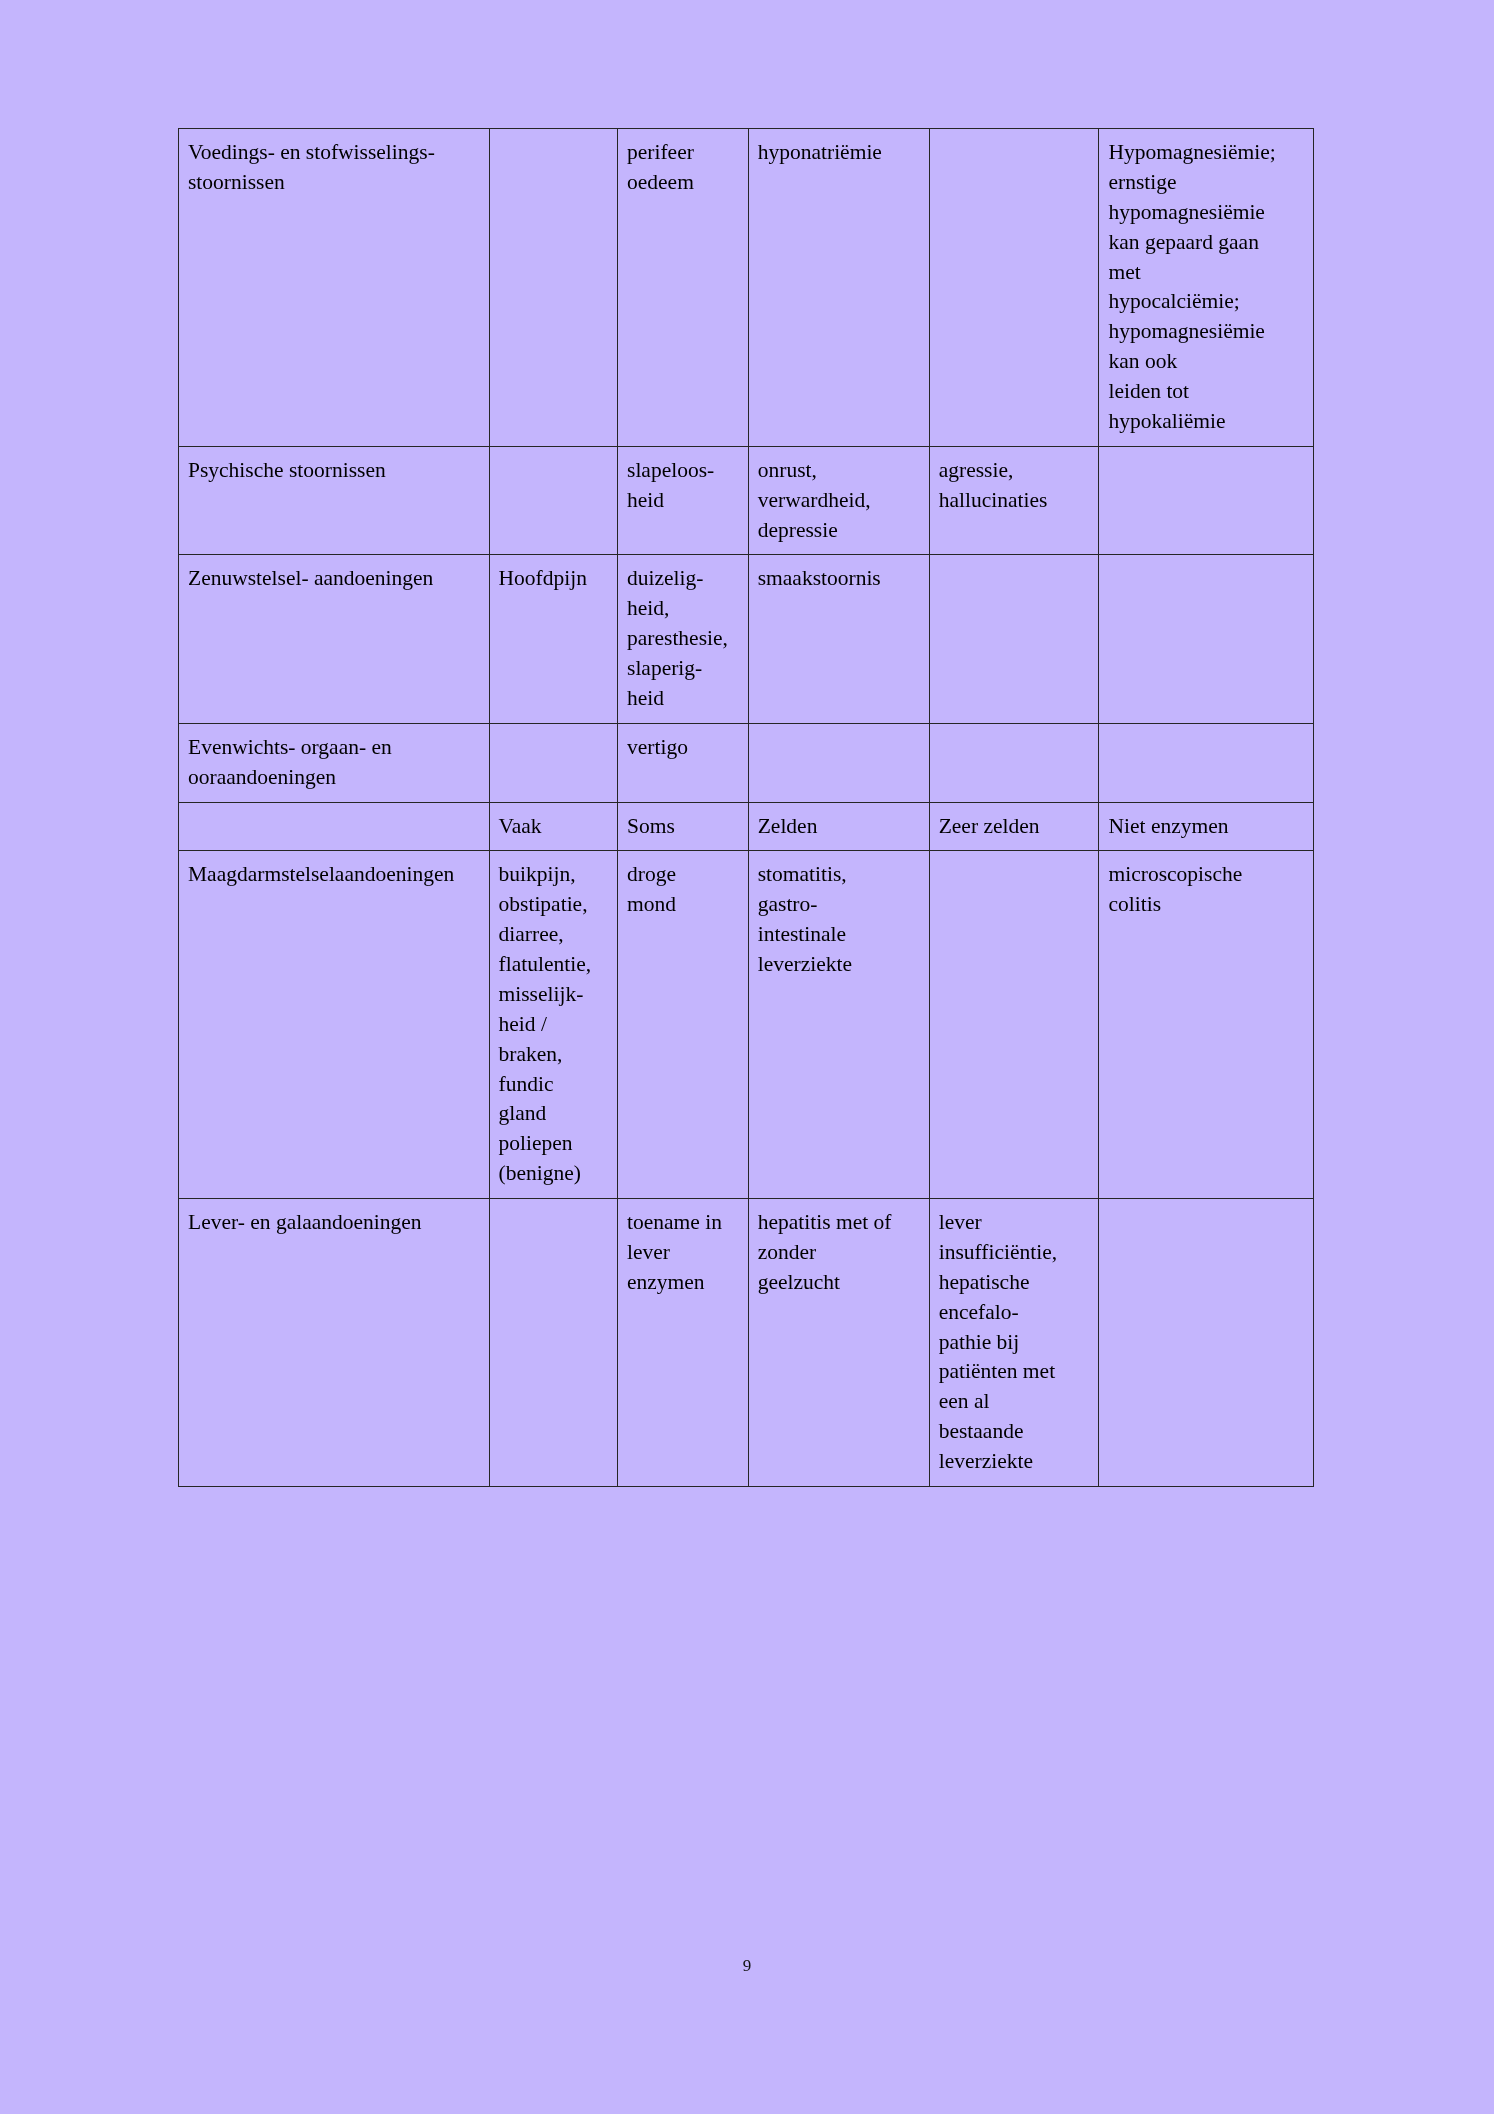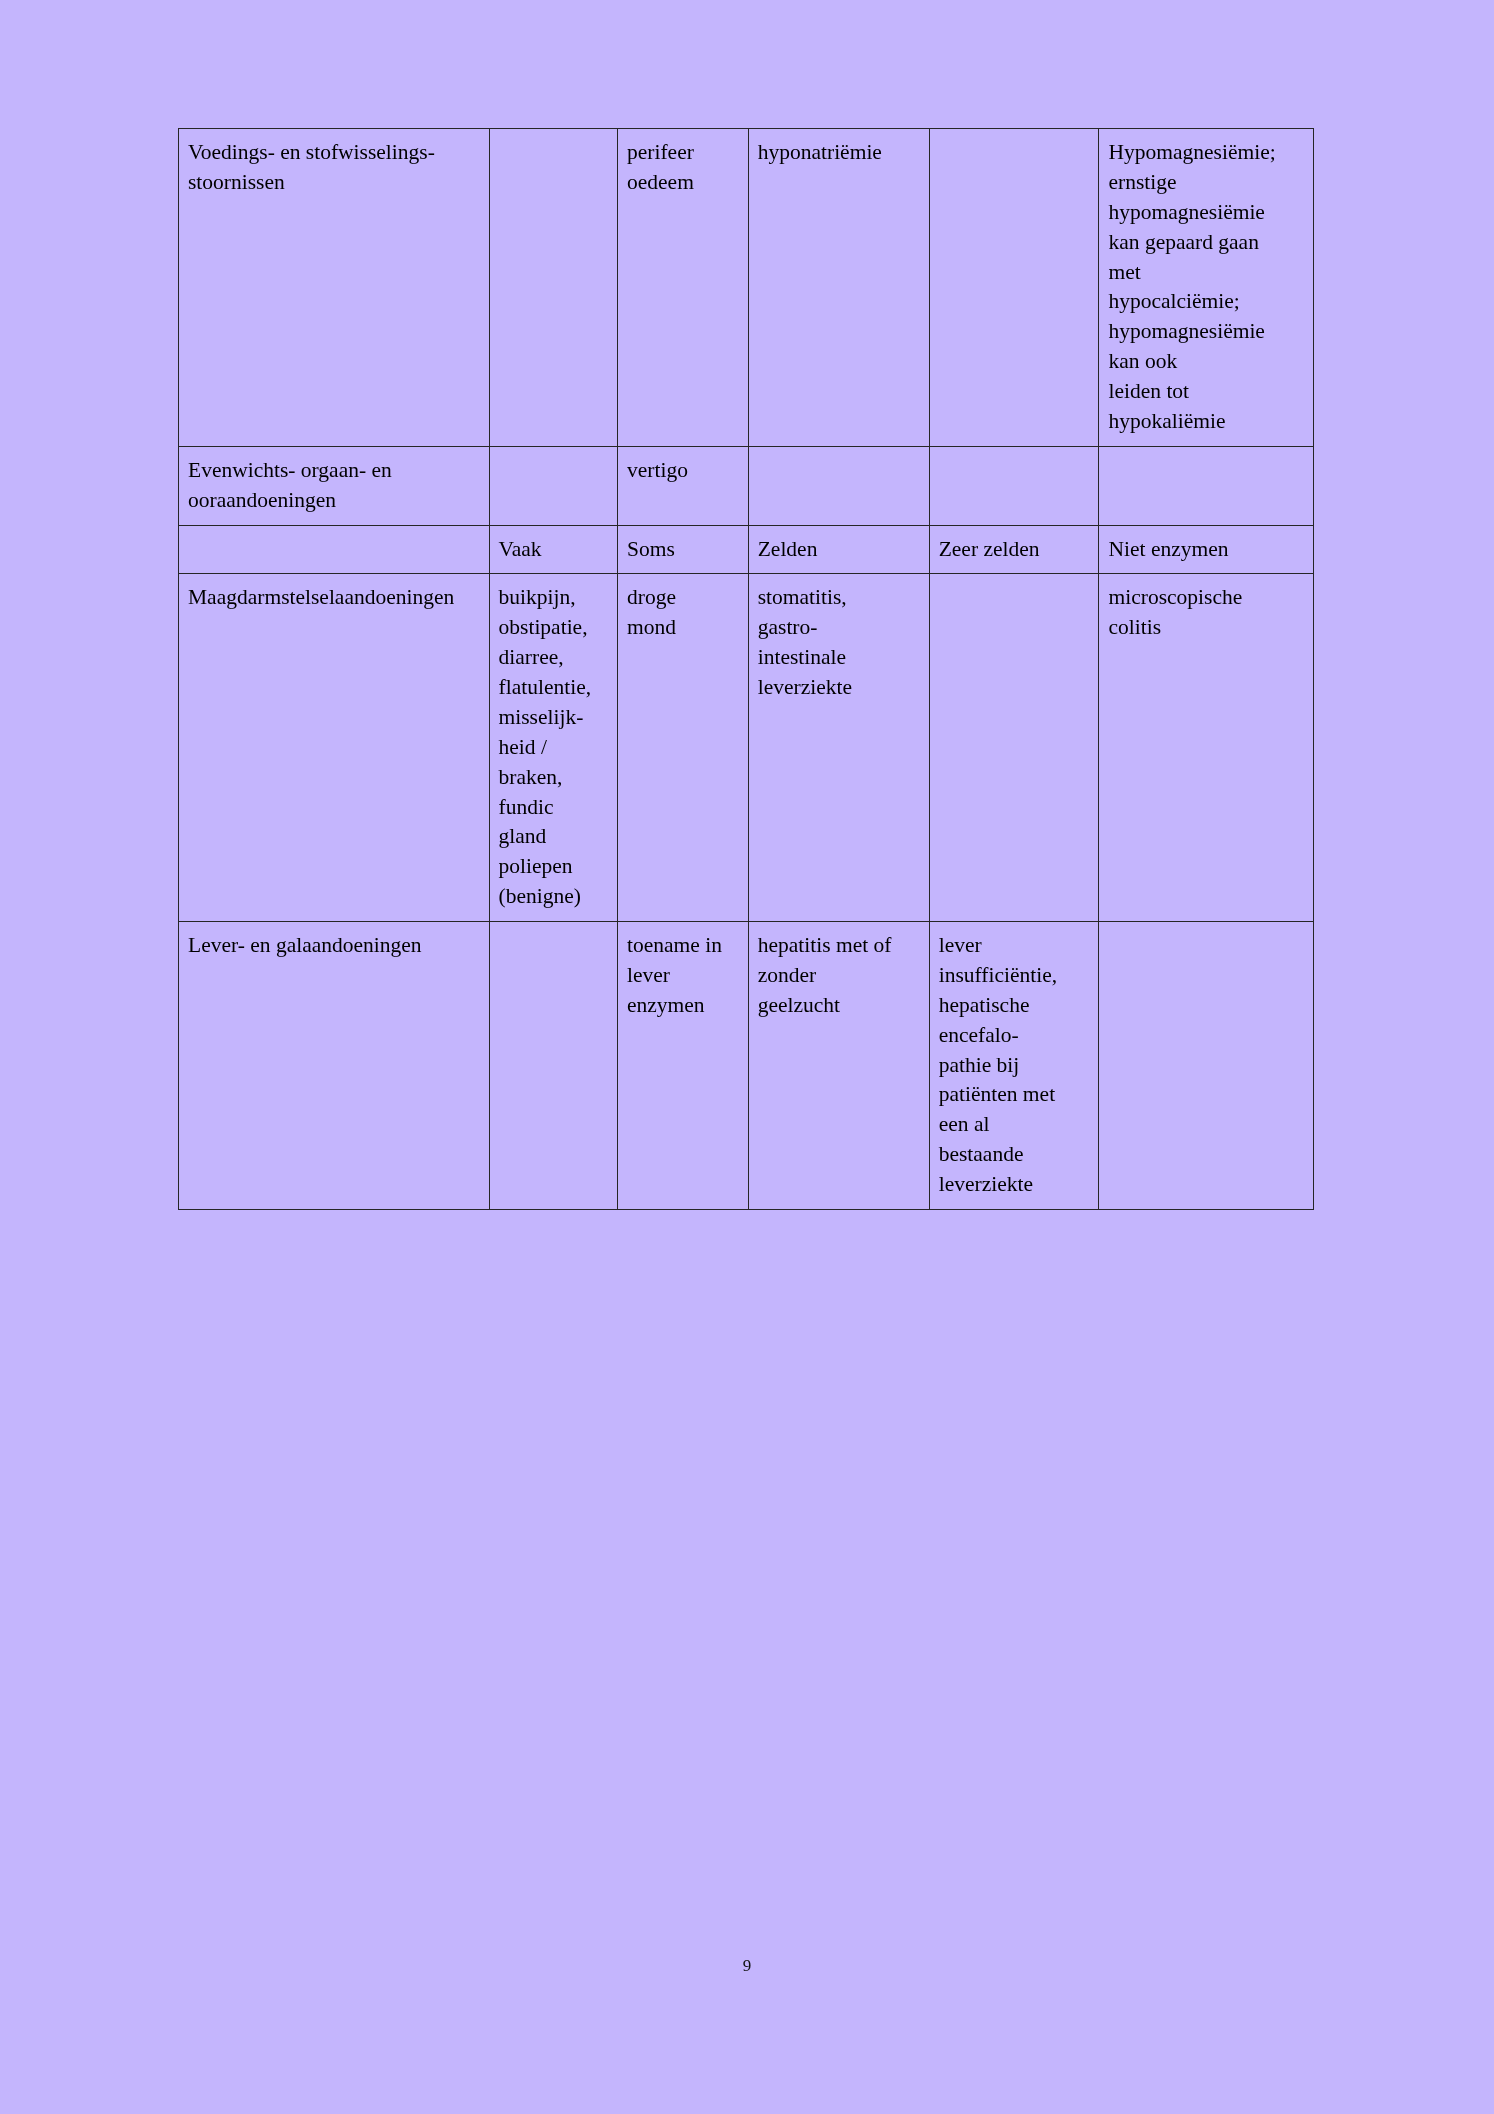--- a/index.html
+++ b/index.html
@@ -119,21 +119,69 @@
 kan gepaard gaan
 met
 hypocalciëmie;
 hypomagnesiëmie
 kan ook
 leiden tot
 hypokaliëmie</span>
             </td>
         </tr>
 
-
+        <tr>
+          <td>
+              <span class="cellline">Psychische stoornissen</span>
+            </td>
+          <td>
+              <span class="cellline"></span>
+            </td>
+          <td>
+              <span class="cellline">slapeloos-
+heid</span>
+            </td>
+          <td>
+              <span class="cellline">onrust,
+verwardheid,
+depressie</span>
+            </td>
+          <td>
+              <span class="cellline">agressie,
+hallucinaties</span>
+            </td>
+          <td>
+              <span class="cellline"></span>
+            </td>
+        </tr>
+
+        <tr>
+          <td>
+              <span class="cellline">Zenuwstelsel- aandoeningen</span>
+            </td>
+          <td>
+              <span class="cellline">Hoofdpijn</span>
+            </td>
+          <td>
+              <span class="cellline">duizelig-
+heid,
+paresthesie,
+slaperig-
+heid</span>
+            </td>
+          <td>
+              <span class="cellline">smaakstoornis</span>
+            </td>
+          <td>
+              <span class="cellline"></span>
+            </td>
+          <td>
+              <span class="cellline"></span>
+            </td>
+        </tr>
 
 
         <tr>
           <td>
               <span class="cellline">Evenwichts- orgaan- en
 ooraandoeningen</span>
             </td>
           <td>
               <span class="cellline"></span>
             </td>

